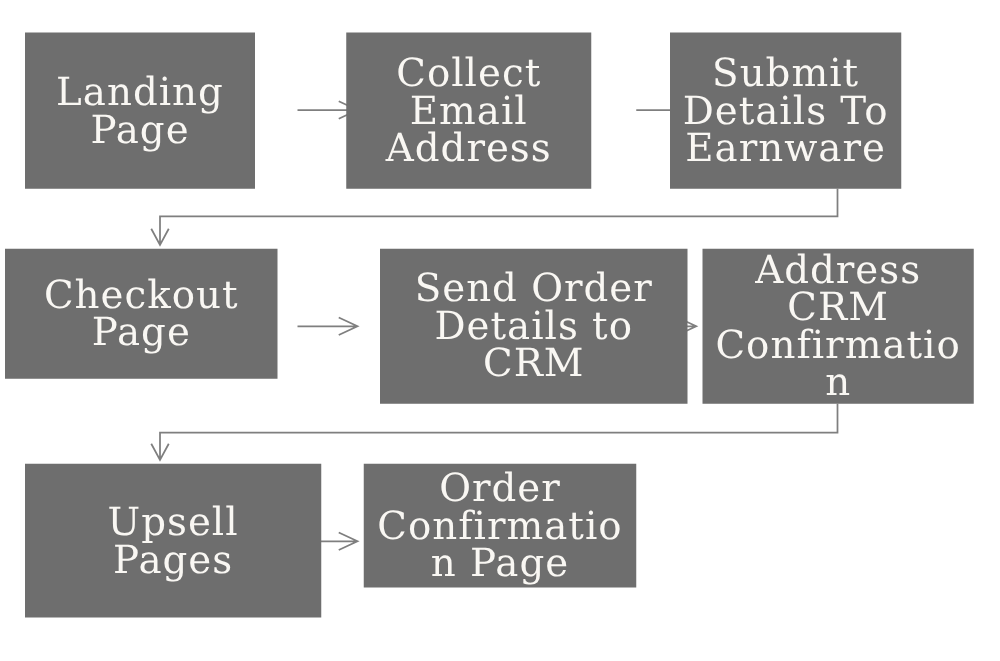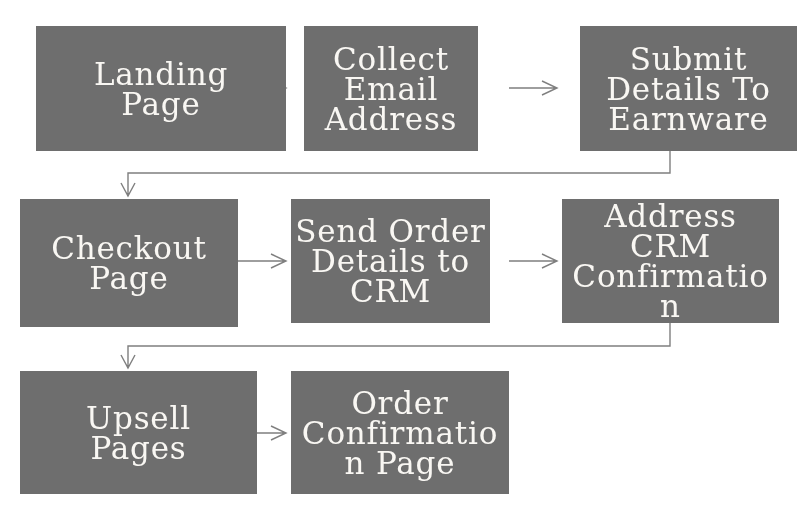--- a/index.html
+++ b/index.html
@@ -47,59 +47,59 @@
   <svg class="connectors" width="800" height="529" viewBox="0 0 800 529" xmlns="http://www.w3.org/2000/svg">
     <path class="connector" d="M238,88 H286 M271,81 L286,88 L271,95"></path>
     <path class="connector" d="M509,88 H557 M542,81 L557,88 L542,95"></path>
     <path class="connector" d="M670,151 V173 H128 V196 M121,183 L128,196 L135,183"></path>
     <path class="connector" d="M238,261 H286 M271,254 L286,261 L271,268"></path>
     <path class="connector" d="M509,261 H557 M542,254 L557,261 L542,268"></path>
     <path class="connector" d="M670,323 V346 H128 V368 M121,355 L128,368 L135,355"></path>
     <path class="connector" d="M238,433 H286 M271,426 L286,433 L271,440"></path>
   </svg>
 
-  <div class="node" style="left:36px;top:26px;width:250px;height:125px">
+  <div class="node" style="left:20px;top:26px;width:184px;height:125px">
     <span class="node-label">Landing
 Page</span>
   </div>
 
-  <div class="node" style="left:304px;top:26px;width:174px;height:125px">
+  <div class="node" style="left:277px;top:26px;width:196px;height:125px">
     <span class="node-label">Collect
 Email
 Address</span>
   </div>
 
-  <div class="node" style="left:580px;top:26px;width:217px;height:125px">
+  <div class="node" style="left:536px;top:26px;width:185px;height:125px">
     <span class="node-label">Submit
 Details To
 Earnware</span>
   </div>
 
-  <div class="node" style="left:20px;top:199px;width:218px;height:128px">
+  <div class="node" style="left:4px;top:199px;width:218px;height:104px">
     <span class="node-label">Checkout
 Page</span>
   </div>
 
-  <div class="node" style="left:291px;top:199px;width:199px;height:124px">
+  <div class="node" style="left:304px;top:199px;width:246px;height:124px">
     <span class="node-label">Send Order
 Details to
 CRM</span>
   </div>
 
   <div class="node" style="left:562px;top:199px;width:217px;height:124px">
     <span class="node-label">Address
 CRM
 Confirmatio
 n</span>
   </div>
 
   <div class="node" style="left:20px;top:371px;width:237px;height:123px">
     <span class="node-label">Upsell
 Pages</span>
   </div>
 
-  <div class="node" style="left:291px;top:371px;width:218px;height:123px">
+  <div class="node" style="left:291px;top:371px;width:218px;height:99px">
     <span class="node-label">Order
 Confirmatio
 n Page</span>
   </div>
 
 </div>
 
 </body></html>

